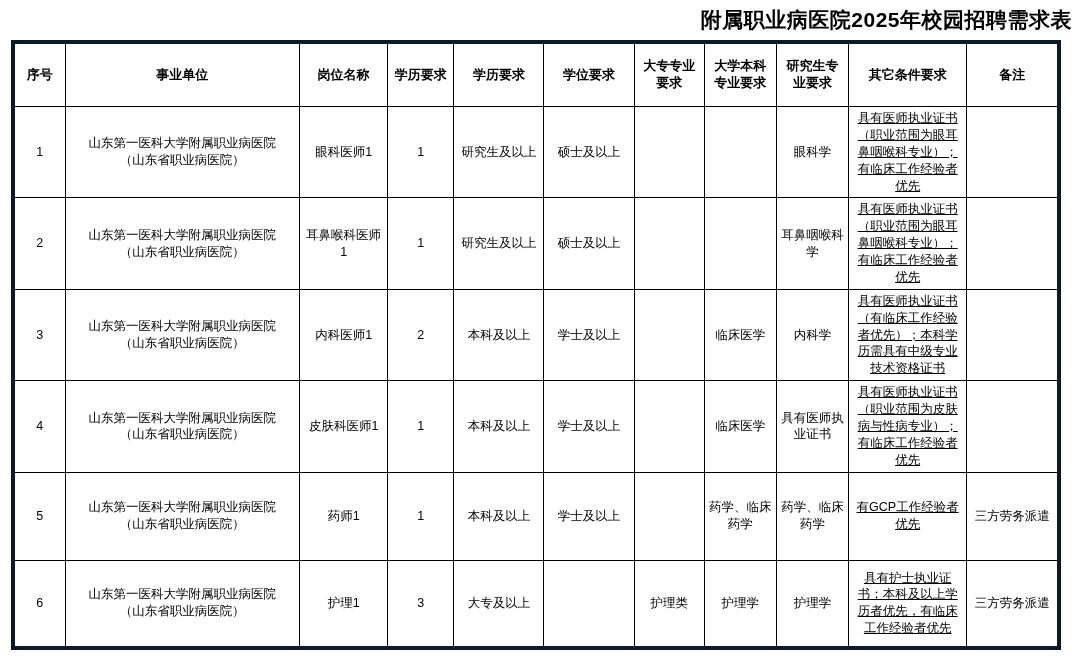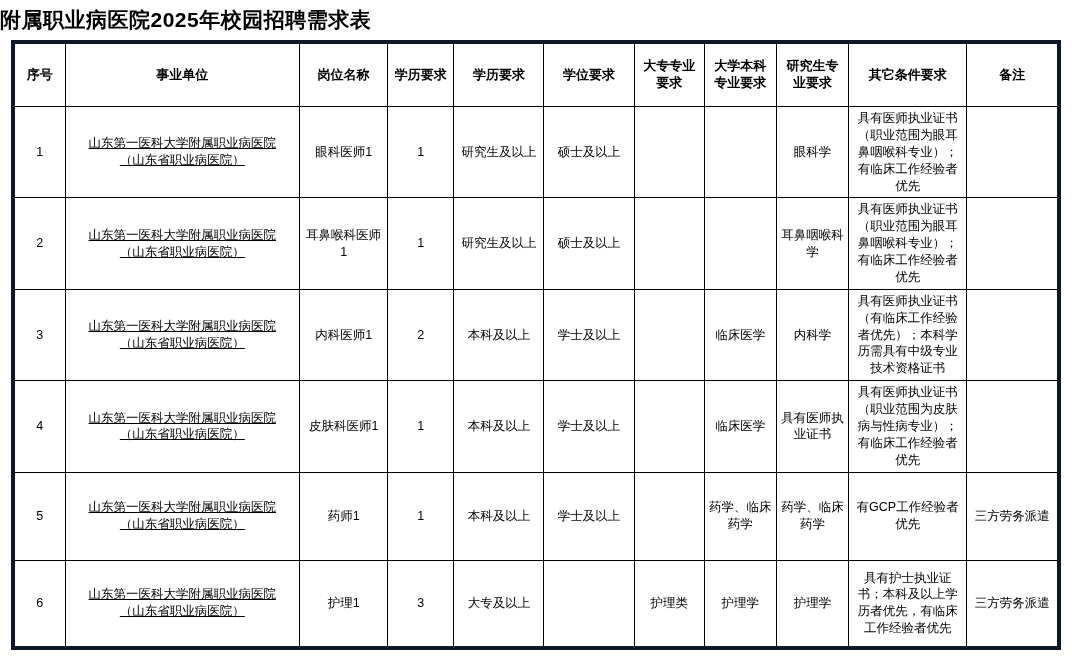--- a/index.html
+++ b/index.html
@@ -14,21 +14,21 @@
     color: #000000;
     overflow: hidden;
   }
   .page {
     width: 1072px;
     height: 666px;
     position: relative;
     box-sizing: border-box;
   }
   .doc-title {
-    text-align: left;
+    text-align: right;
     font-size: 21px;
     font-weight: bold;
     letter-spacing: 0.5px;
     padding: 8px 0 9px 0;
     line-height: 1.1;
     color: #000;
   }
   table.req-table {
     border-collapse: collapse;
     table-layout: fixed;
@@ -51,26 +51,26 @@
     height: 56px;
     line-height: 1.3;
   }
   table.req-table tbody td {
     font-size: 12.5px;
   }
   td.c-idx { font-size: 13px; }
   td.c-unit {
     font-size: 12.5px;
     line-height: 1.45;
-    text-decoration: underline;
   }
   td.c-other {
     font-size: 12px;
     line-height: 1.4;
     text-align: center;
+    text-decoration: underline;
   }
   td.c-remark { font-size: 12.5px; }
   .row-tall { height: 88px; }
   .unit-line2 { display: block; }
   
   col.w-idx     { width: 52px; }
   col.w-unit    { width: 234px; }
   col.w-post    { width: 88px; }
   col.w-num     { width: 66px; }
   col.w-edu     { width: 90px; }

